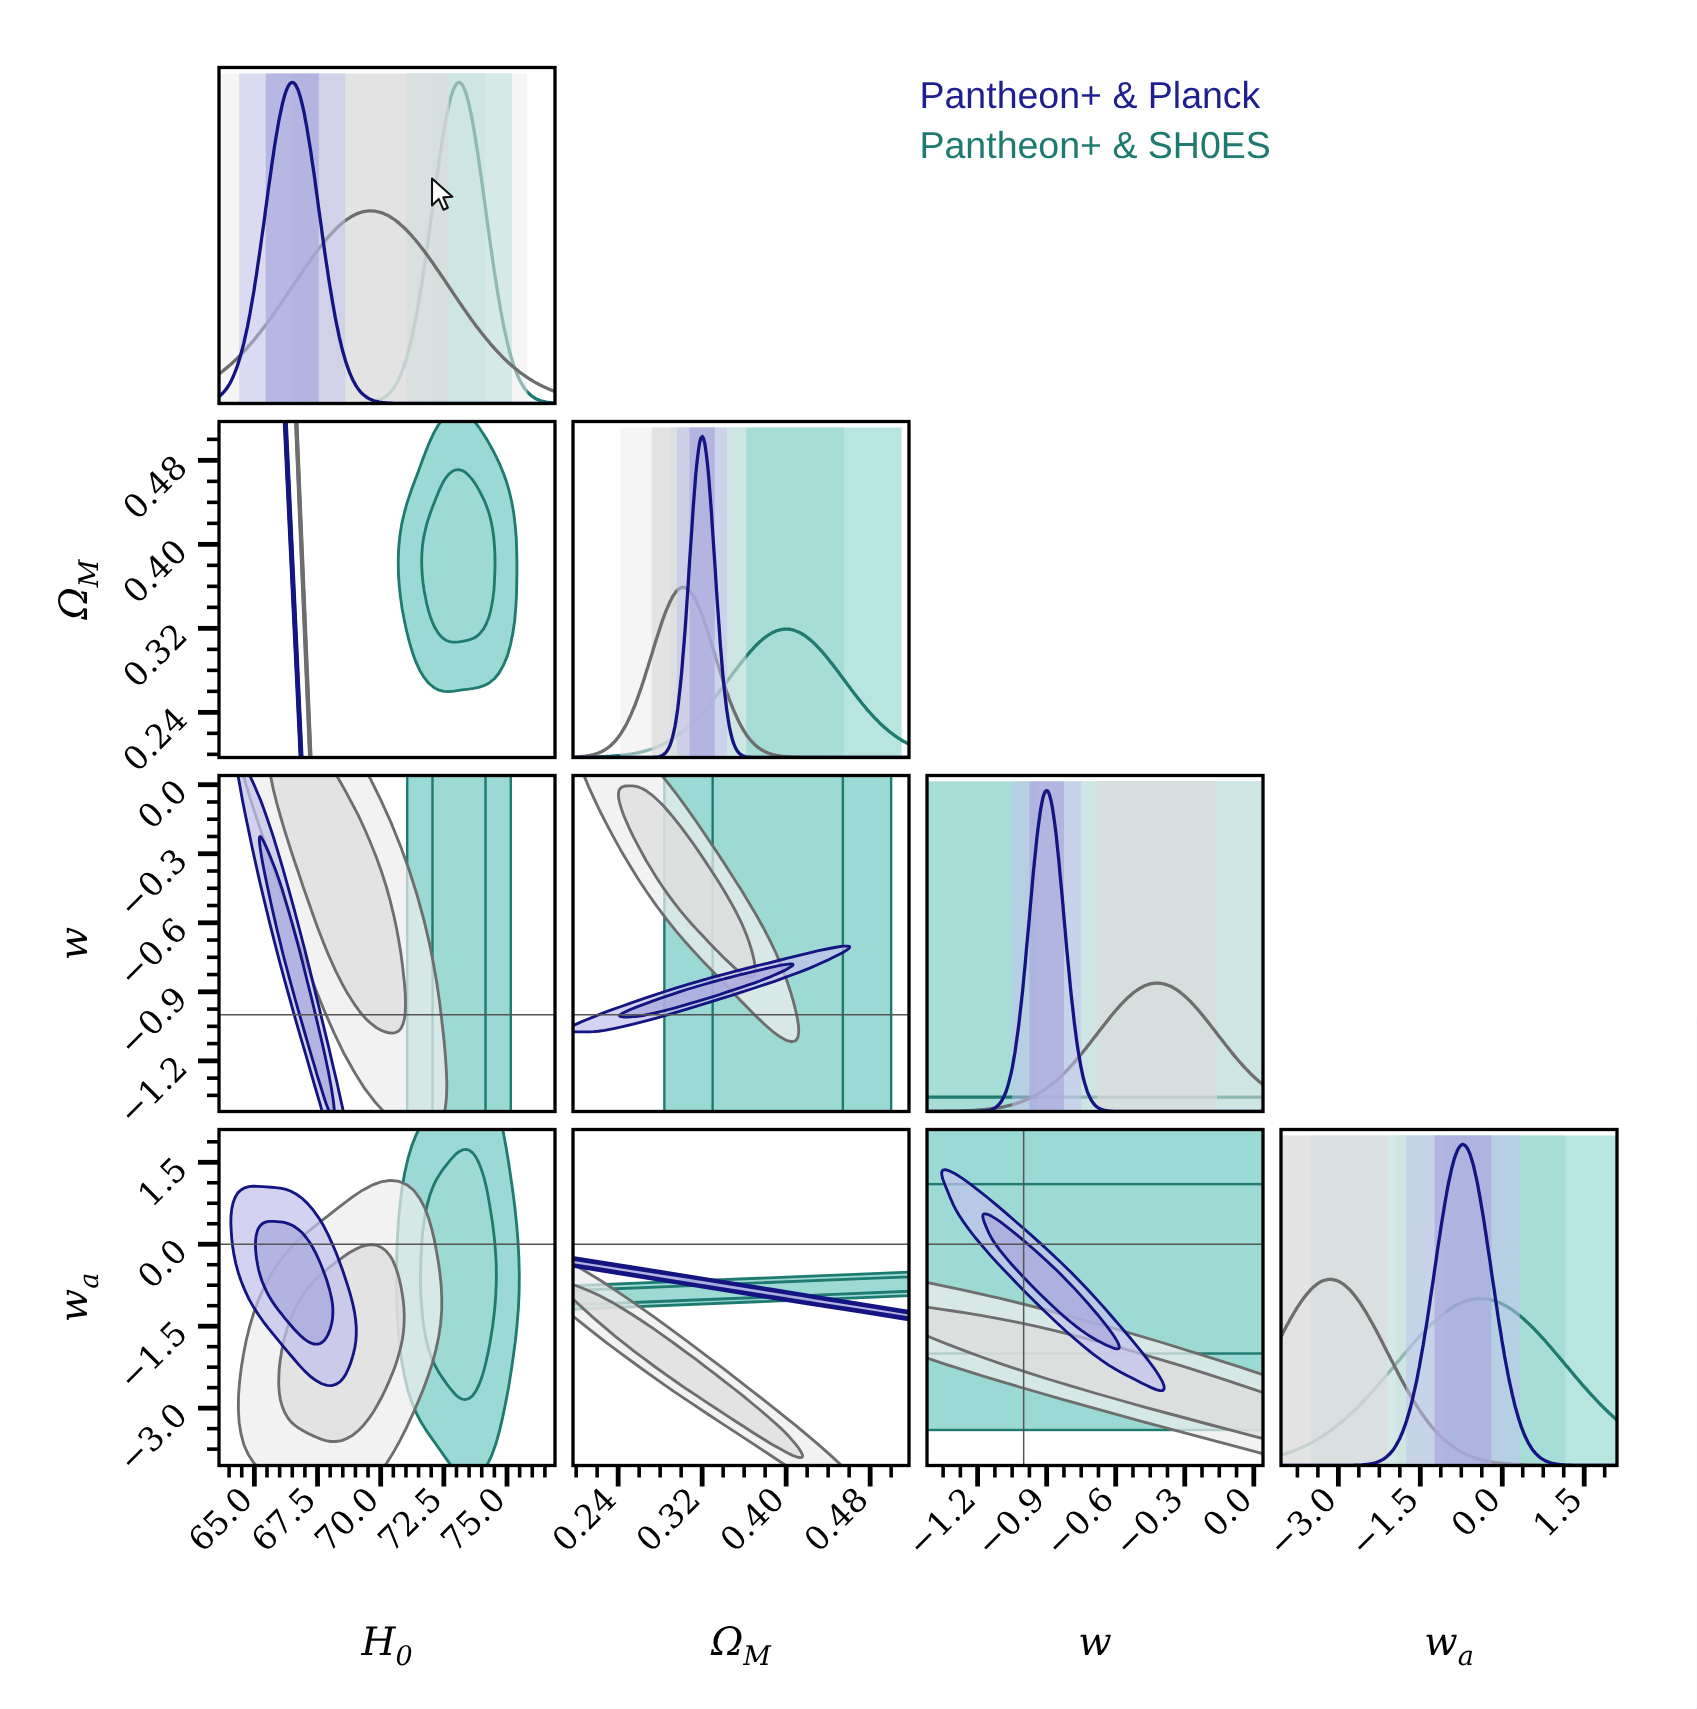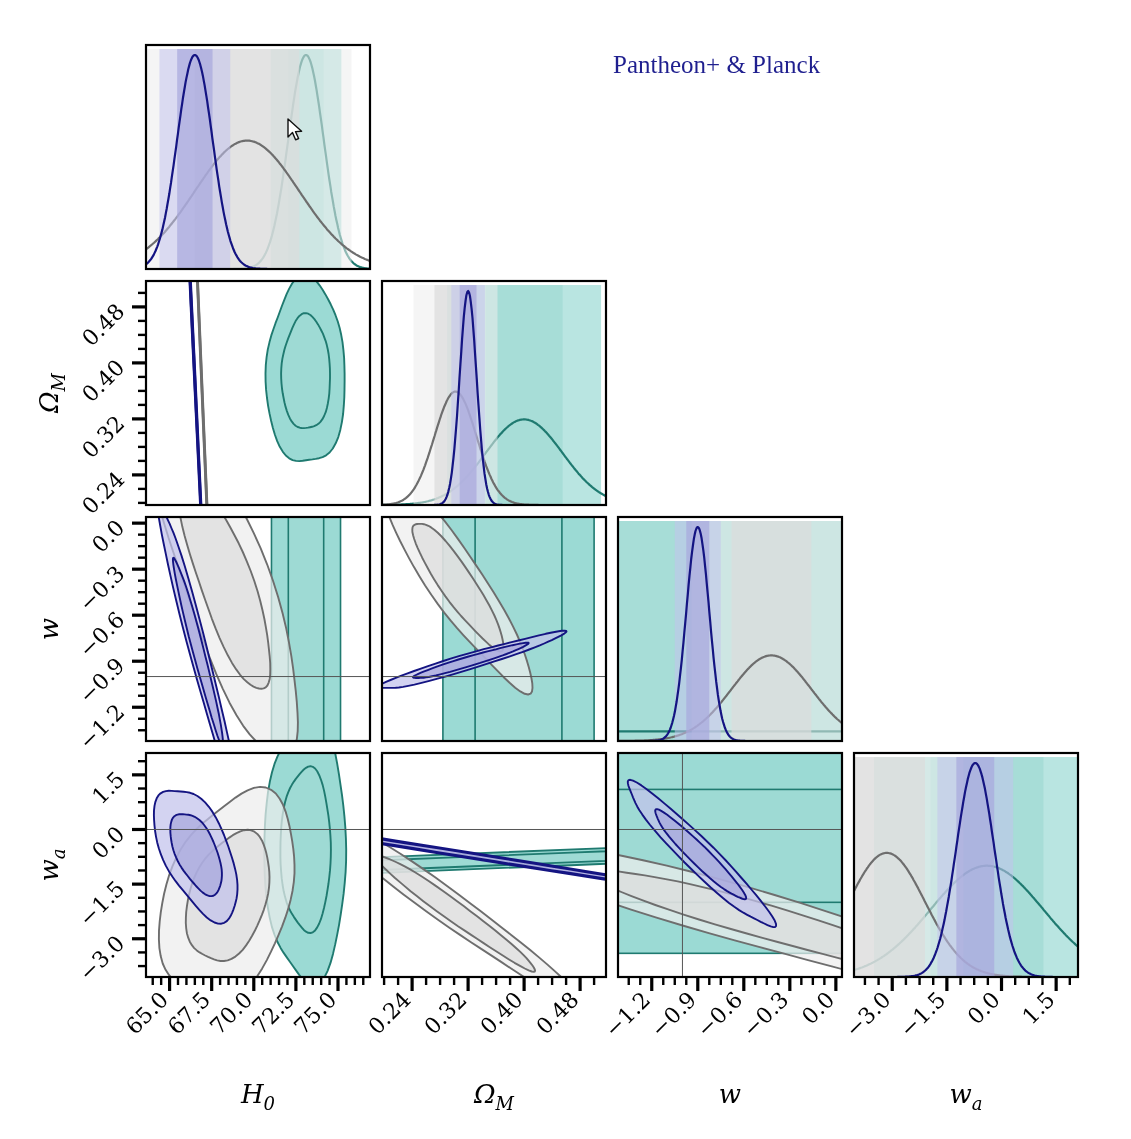--- a/index.html
+++ b/index.html
@@ -1,21 +1,21 @@
 <!DOCTYPE html>
 <html><head>
 <meta charset="utf-8">
 <style>
   html,body{margin:0;padding:0;background:#ffffff;}
   body{width:1131px;height:1139px;overflow:hidden;
        font-family:"DejaVu Serif", serif;}
   #root{position:relative;width:1131px;height:1139px;background:#fff;}
   svg{display:block;}
   .legend{position:absolute;left:613px;top:48px;}
-  .legend-row{font-family:Liberation Serif, serif;font-size:25px;line-height:33px;white-space:nowrap;}
+  .legend-row{font-family:Liberation Sans, sans-serif;font-size:25px;line-height:33px;white-space:nowrap;}
 </style>
 </head>
 <body>
 
 <div id="root">
 
   <svg id="fig" width="1131" height="1139" xmlns="http://www.w3.org/2000/svg">
       <defs>
         <clipPath id="cp0_0">
           <rect x="146" y="45" width="224" height="224"></rect>
@@ -339,18 +339,19 @@
       <text x="58" y="629" font-size="26" font-family="&quot;DejaVu Serif&quot;, serif" font-style="italic" fill="#000" text-anchor="middle" transform="rotate(-90 58 629)">w</text>
       <text x="126" y="944.7560975609756" font-size="22" font-family="&quot;DejaVu Serif&quot;, serif" fill="#000" text-anchor="end" transform="rotate(-45 126 944.7560975609756)">−3.0</text>
       <text x="126" y="890.1219512195122" font-size="22" font-family="&quot;DejaVu Serif&quot;, serif" fill="#000" text-anchor="end" transform="rotate(-45 126 890.1219512195122)">−1.5</text>
       <text x="126" y="835.4878048780488" font-size="22" font-family="&quot;DejaVu Serif&quot;, serif" fill="#000" text-anchor="end" transform="rotate(-45 126 835.4878048780488)">0.0</text>
       <text x="126" y="780.8536585365854" font-size="22" font-family="&quot;DejaVu Serif&quot;, serif" fill="#000" text-anchor="end" transform="rotate(-45 126 780.8536585365854)">1.5</text>
       <text x="58" y="865" font-size="26" font-family="&quot;DejaVu Serif&quot;, serif" font-style="italic" fill="#000" text-anchor="middle" transform="rotate(-90 58 865)">w<tspan dy="7" font-size="18">a</tspan></text>
     </svg>
 
   <div class="legend">
     <div class="legend-row" style="color:#1f1f8f">Pantheon+ &amp; Planck</div>
+    <div class="legend-row" style="color:#1f7a70">Pantheon+ &amp; SH0ES</div>
   </div>
 
   <svg class="cursor" width="20" height="26" viewBox="0 0 20 26" style="position:absolute;left:287px;top:118px;">
     <path d="M1 1 L1 19 L5.5 14.6 L8.6 21.8 L11.6 20.5 L8.5 13.6 L14.6 13.2 Z" fill="#ffffff" stroke="#111111" stroke-width="1.4" stroke-linejoin="round"></path>
   </svg>
 </div>
 
 </body></html>

